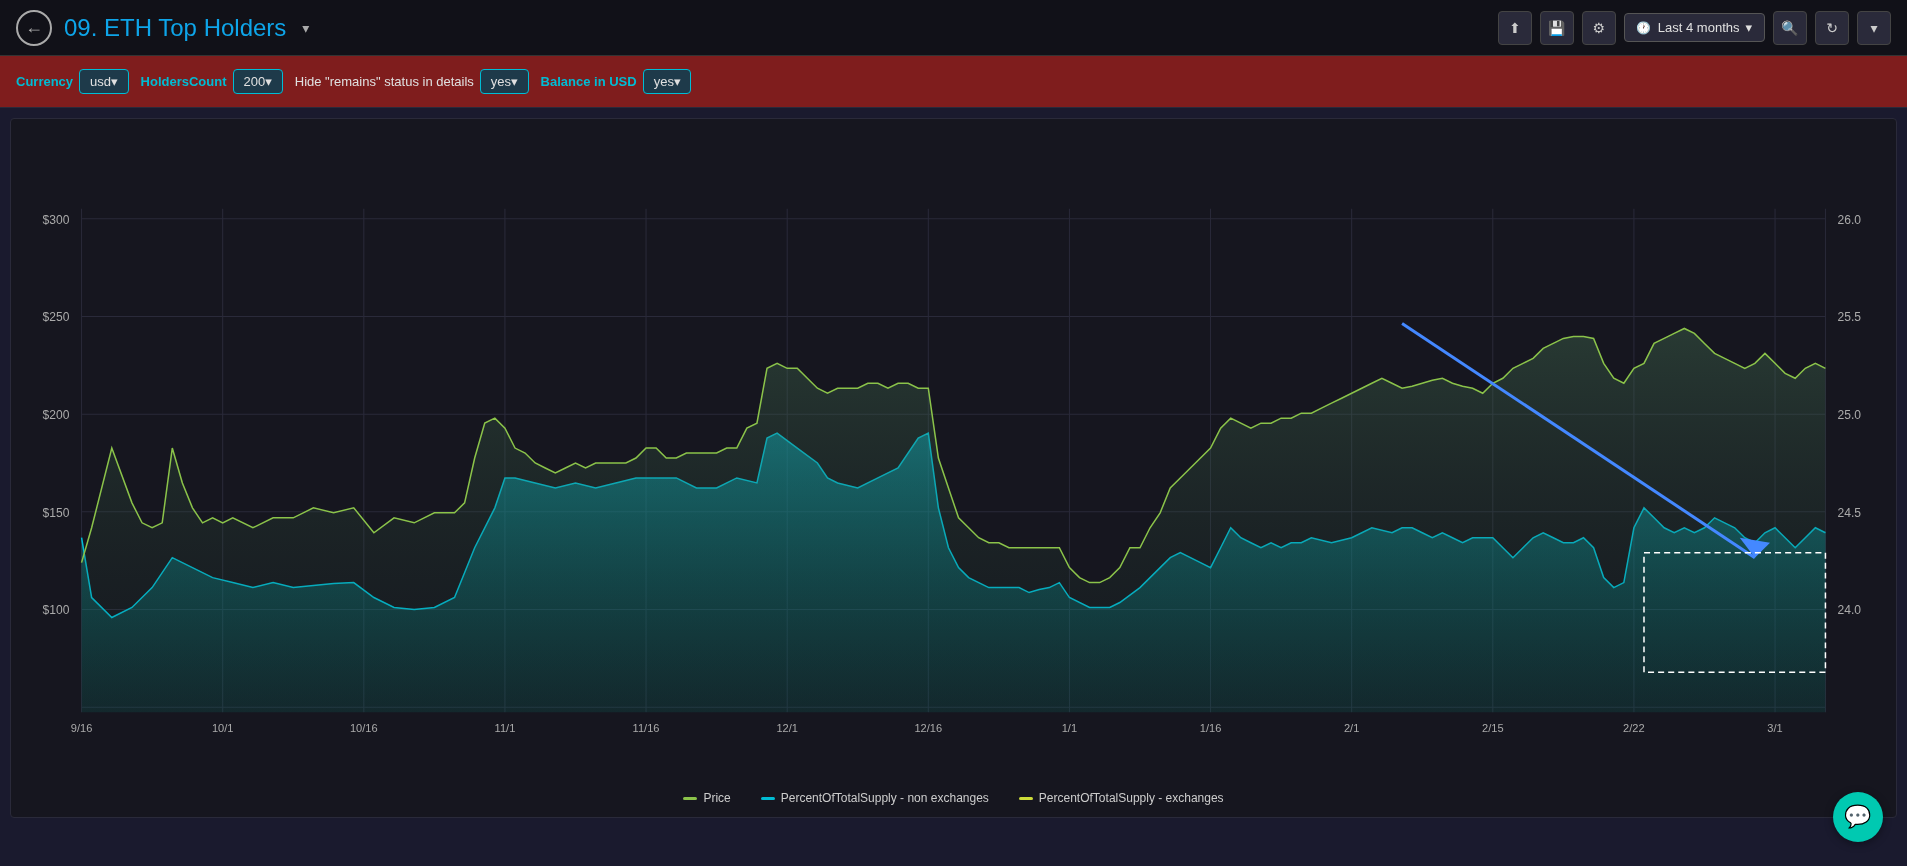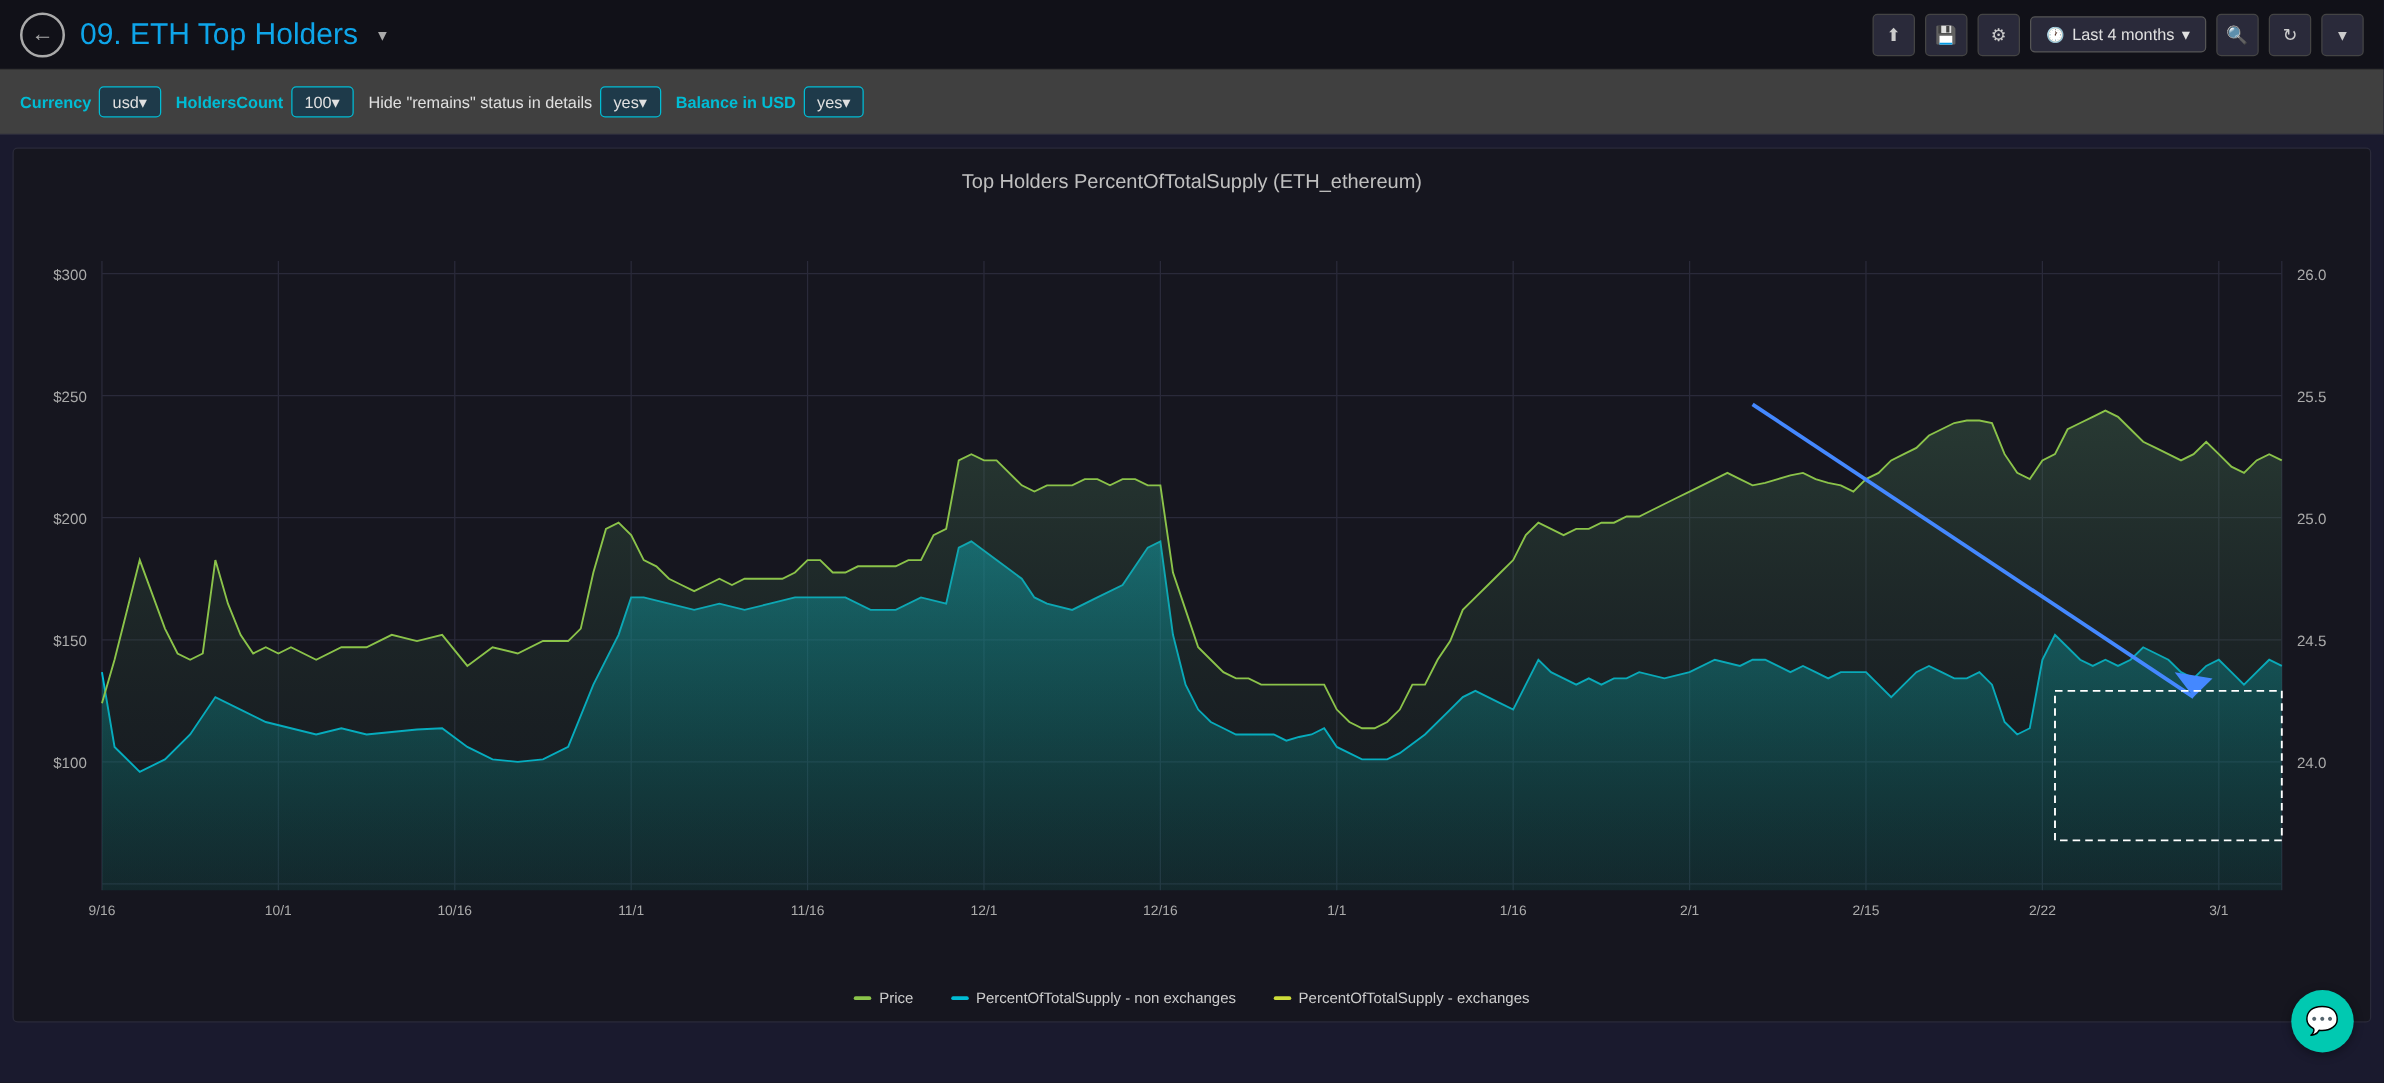--- a/index.html
+++ b/index.html
@@ -74,21 +74,21 @@
       cursor: pointer;
       font-size: 13px;
     }
     .time-range-btn .clock-icon {
       color: #aaa;
       font-size: 12px;
     }
 
     
     .toolbar {
-      background: #404040;
+      background: #7f1d1d;
       display: flex;
       align-items: center;
       padding: 8px 16px;
       gap: 12px;
       border-bottom: 1px solid #2a2a3a;
       height: 52px;
     }
     .param-group {
       display: flex;
       align-items: center;
@@ -237,42 +237,41 @@
   <div class="param-group">
     <span class="param-label">Currency</span>
     <button class="param-select-btn">
       <span>usd</span>
       <span>▾</span>
     </button>
   </div>
   <div class="param-group">
     <span class="param-label">HoldersCount</span>
     <button class="param-select-btn">
-      <span>100</span>
+      <span>200</span>
       <span>▾</span>
     </button>
   </div>
   <div class="param-group">
     <span class="param-label-long">Hide "remains" status in details</span>
     <button class="param-select-btn">
       <span>yes</span>
       <span>▾</span>
     </button>
   </div>
   <div class="param-group">
     <span class="param-label">Balance in USD</span>
     <button class="param-select-btn">
       <span>yes</span>
       <span>▾</span>
     </button>
   </div>
 </div>
 
 <div class="chart-container">
-  <div class="chart-title">Top Holders PercentOfTotalSupply (ETH_ethereum)</div>
 
   <div class="chart-svg-wrapper">
     <svg class="chart-svg" viewBox="0 0 1870 590" preserveAspectRatio="none">
       <defs>
         <linearGradient id="tealGrad" x1="0" y1="0" x2="0" y2="1">
           <stop offset="0%" stop-color="#00bcd4" stop-opacity="0.5"></stop>
           <stop offset="100%" stop-color="#00897b" stop-opacity="0.15"></stop>
         </linearGradient>
         <linearGradient id="greenGrad" x1="0" y1="0" x2="0" y2="1">
           <stop offset="0%" stop-color="#4a7c59" stop-opacity="0.35"></stop>

